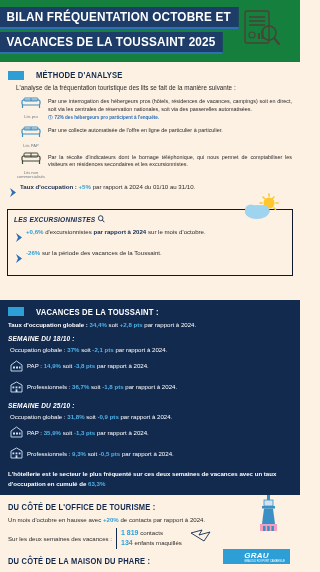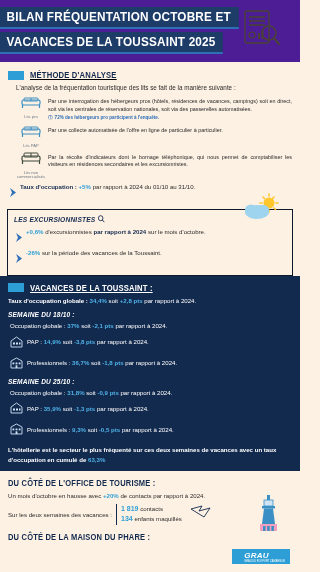--- a/index.html
+++ b/index.html
@@ -8,21 +8,21 @@
     font-family: "Liberation Sans", sans-serif;
     background: #fdf1e3;
     overflow: hidden;
   }
   .page { position: relative; width: 300px; height: 572px; background: #fdf1e3; }
 
   
   .header {
     position: relative;
     height: 62px;
-    background: #4c1d95;
+    background: #15803d;
     padding: 7px 0 0 0;
   }
   .title-line {
     display: inline-block;
     background: #1d3c68;
     border-bottom: 2px solid #2e6fb7;
     color: #ffffff;
     font-size: 12.5px;
     font-weight: bold;
     letter-spacing: 0.2px;
@@ -30,23 +30,22 @@
     font-stretch: condensed;
     transform: scaleX(0.94);
     transform-origin: left center;
     margin-bottom: 3px;
     white-space: nowrap;
   }
   .doc-icon { position: absolute; right: 18px; top: 8px; }
 
   
   .sec-head {
-    display: flex; align-items: center; gap: 6px;
+    display: flex; align-items: center; gap: 12px;
     margin: 8px 0 4px 8px;
-    text-decoration: underline;
   }
   .sec-tab { width: 16px; height: 9px; background: #2e9fd6; flex: 0 0 auto; }
   .sec-title {
     font-size: 8.5px; font-weight: bold; color: #132a4f;
     letter-spacing: 0.2px; transform: scaleX(0.9); transform-origin: left center;
     white-space: nowrap;
   }
   .sec-title.light { color: #ffffff; }
 
   .intro {
@@ -83,21 +82,21 @@
   }
   .exc-head {
     display: flex; align-items: center; gap: 3px;
     font-size: 7.2px; font-weight: bold; font-style: italic;
     color: #132a4f; letter-spacing: 0.2px; margin-bottom: 2px;
     transform: scaleX(0.92); transform-origin: left center;
   }
 
   
   .blue-panel {
-    margin-top: 0;
+    margin-top: 24px;
     background: #132a4f;
     color: #ffffff;
     padding: 5px 15px 7px 0;
   }
   .bp-line { font-size: 6.1px; color: #ffffff; margin: 0 8px 3px 8px; line-height: 1.45; }
   .bp-line b { font-weight: bold; }
   .hl { color: #4fb3e8; font-weight: bold; }
   .week-head {
     font-size: 7.3px; font-weight: bold; font-style: italic; color: #ffffff;
     margin: 4px 0 3px 8px; letter-spacing: 0.2px;
@@ -119,21 +118,21 @@
   .split-label { font-size: 6.1px; color: #2b2b2b; }
   .split-bar { width: 1px; align-self: stretch; background: #132a4f; }
   .split-vals { font-size: 6.1px; color: #2b2b2b; line-height: 1.5; }
   .split-vals .num { color: #2e9fd6; font-weight: bold; font-size: 7px; }
   .boat { margin-left: 4px; }
   .lighthouse { position: absolute; right: 18px; top: 494px; }
   .grau-logo {
     position: absolute; right: 10px; bottom: 8px;
     background: #2e9fd6; color: #ffffff;
     font-size: 8px; font-weight: bold; font-style: italic;
-    padding: 2px 5px 1px 12px; letter-spacing: 0.3px;
+    padding: 2px 5px 1px 21px; letter-spacing: 0.3px;
   }
   .grau-logo .sub { display:block; font-size: 2.6px; font-style: normal; font-weight: normal; letter-spacing: 0; }
 </style>
 </head>
 <body>
 
 <div class="page">
 
   <div class="header">
     <div class="title-line">BILAN FRÉQUENTATION OCTOBRE ET</div><br>

